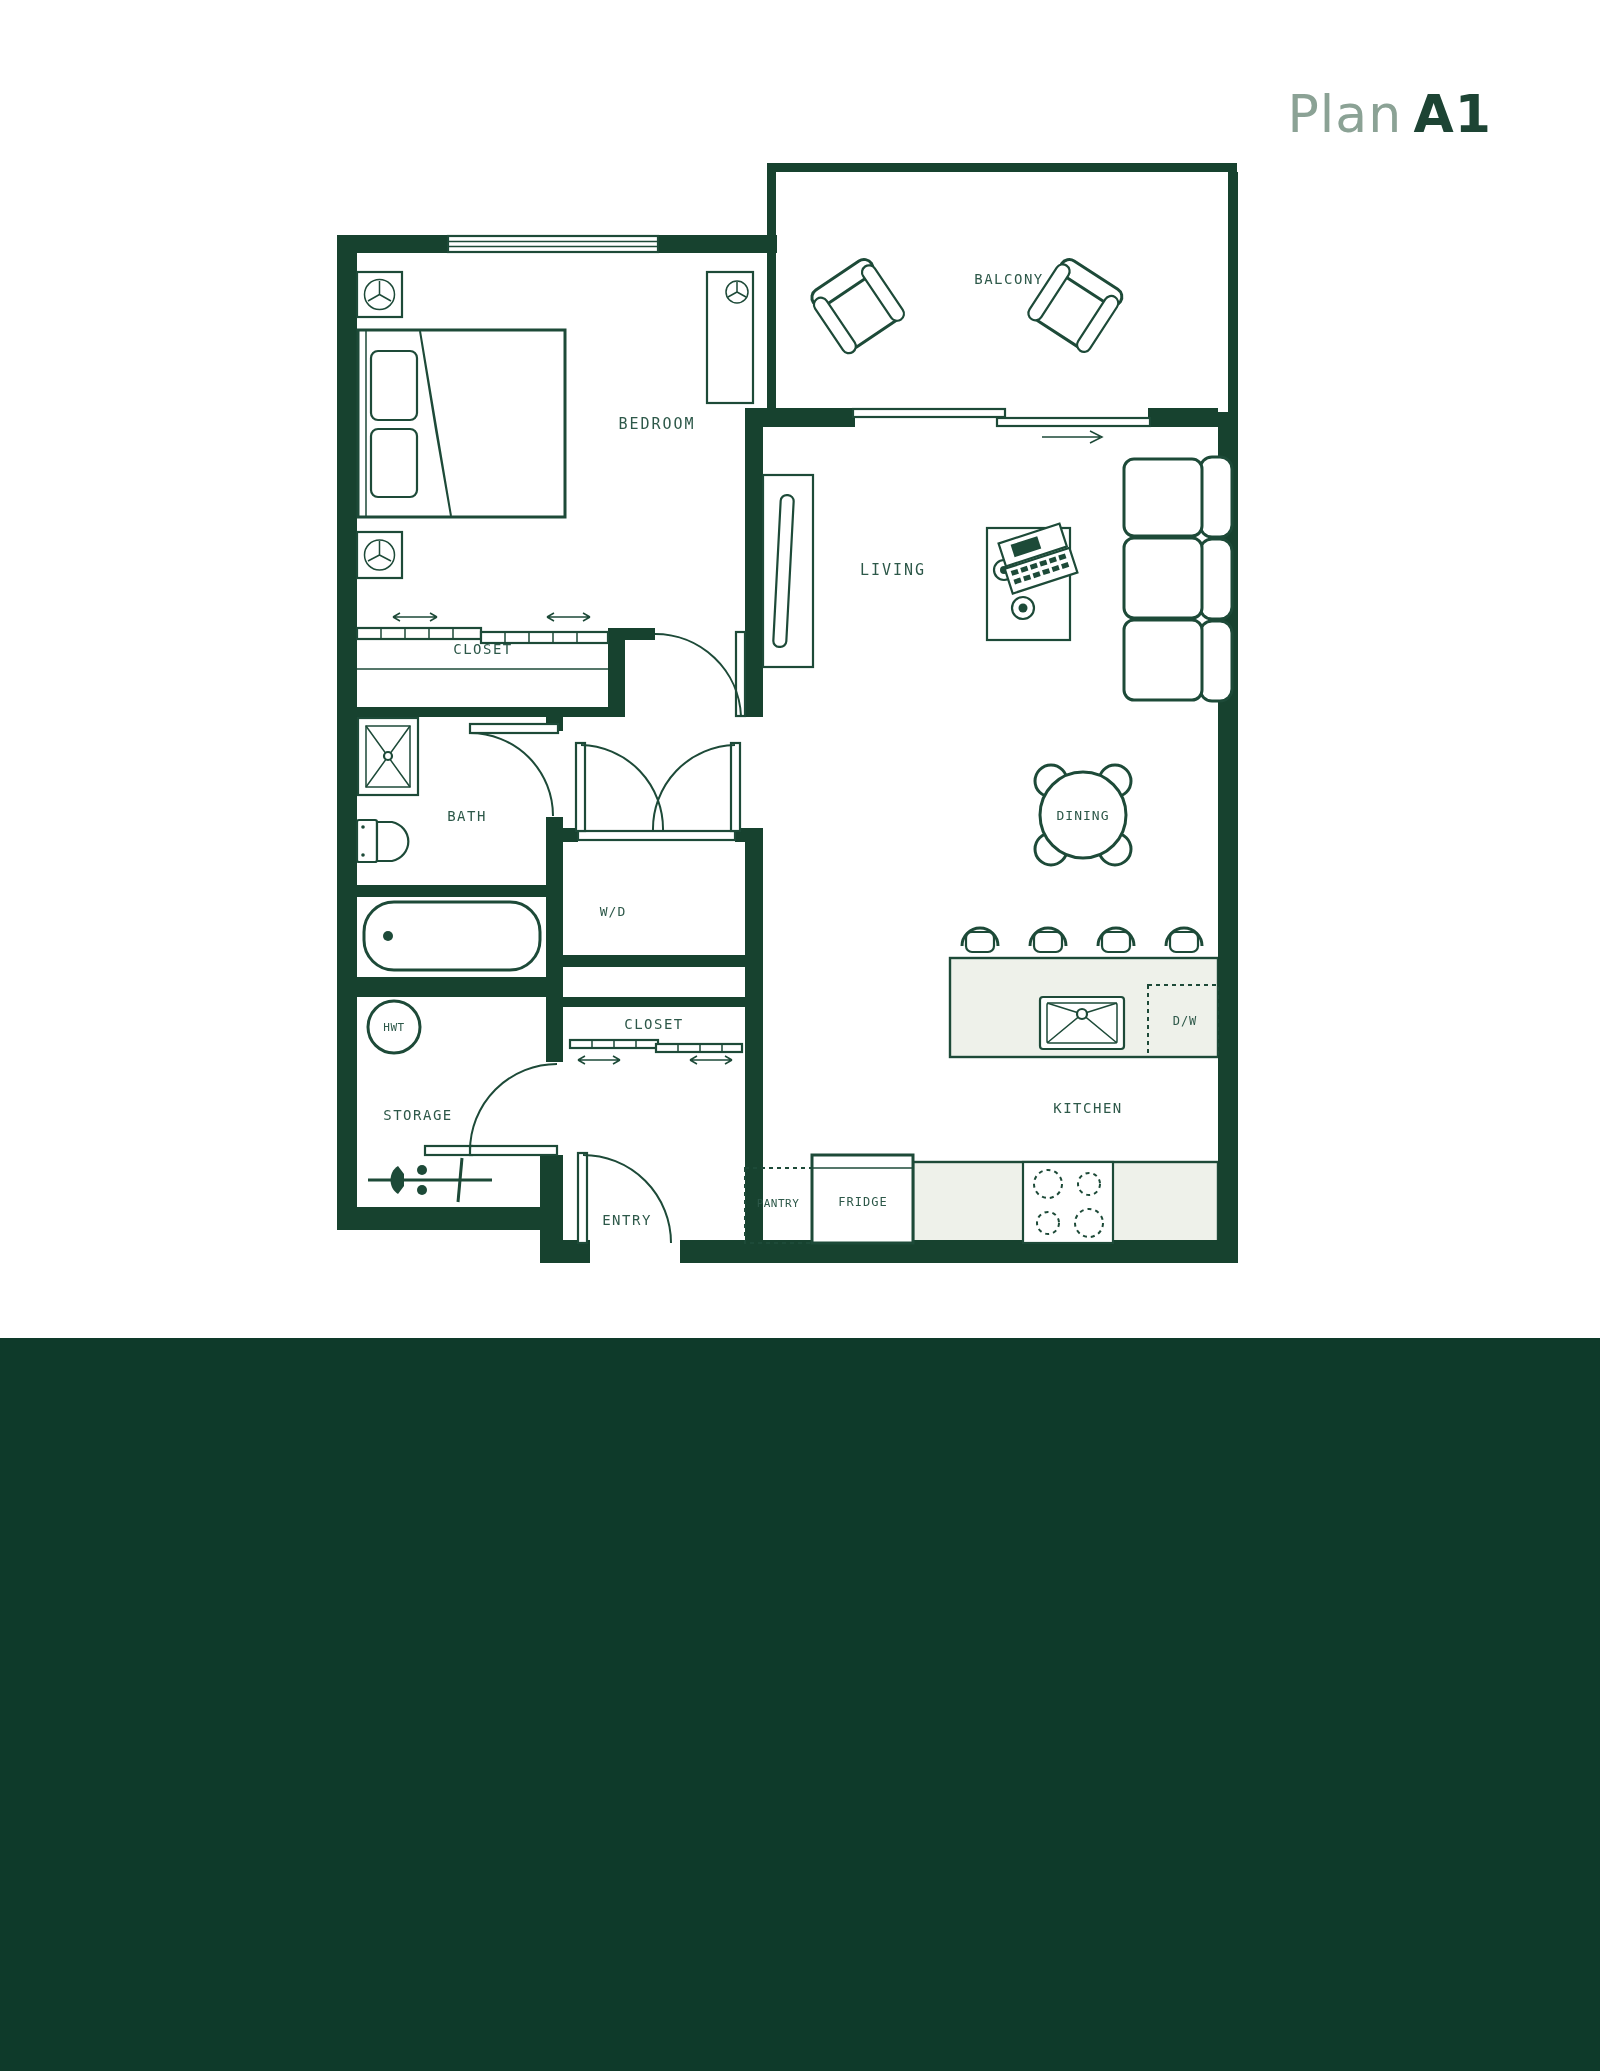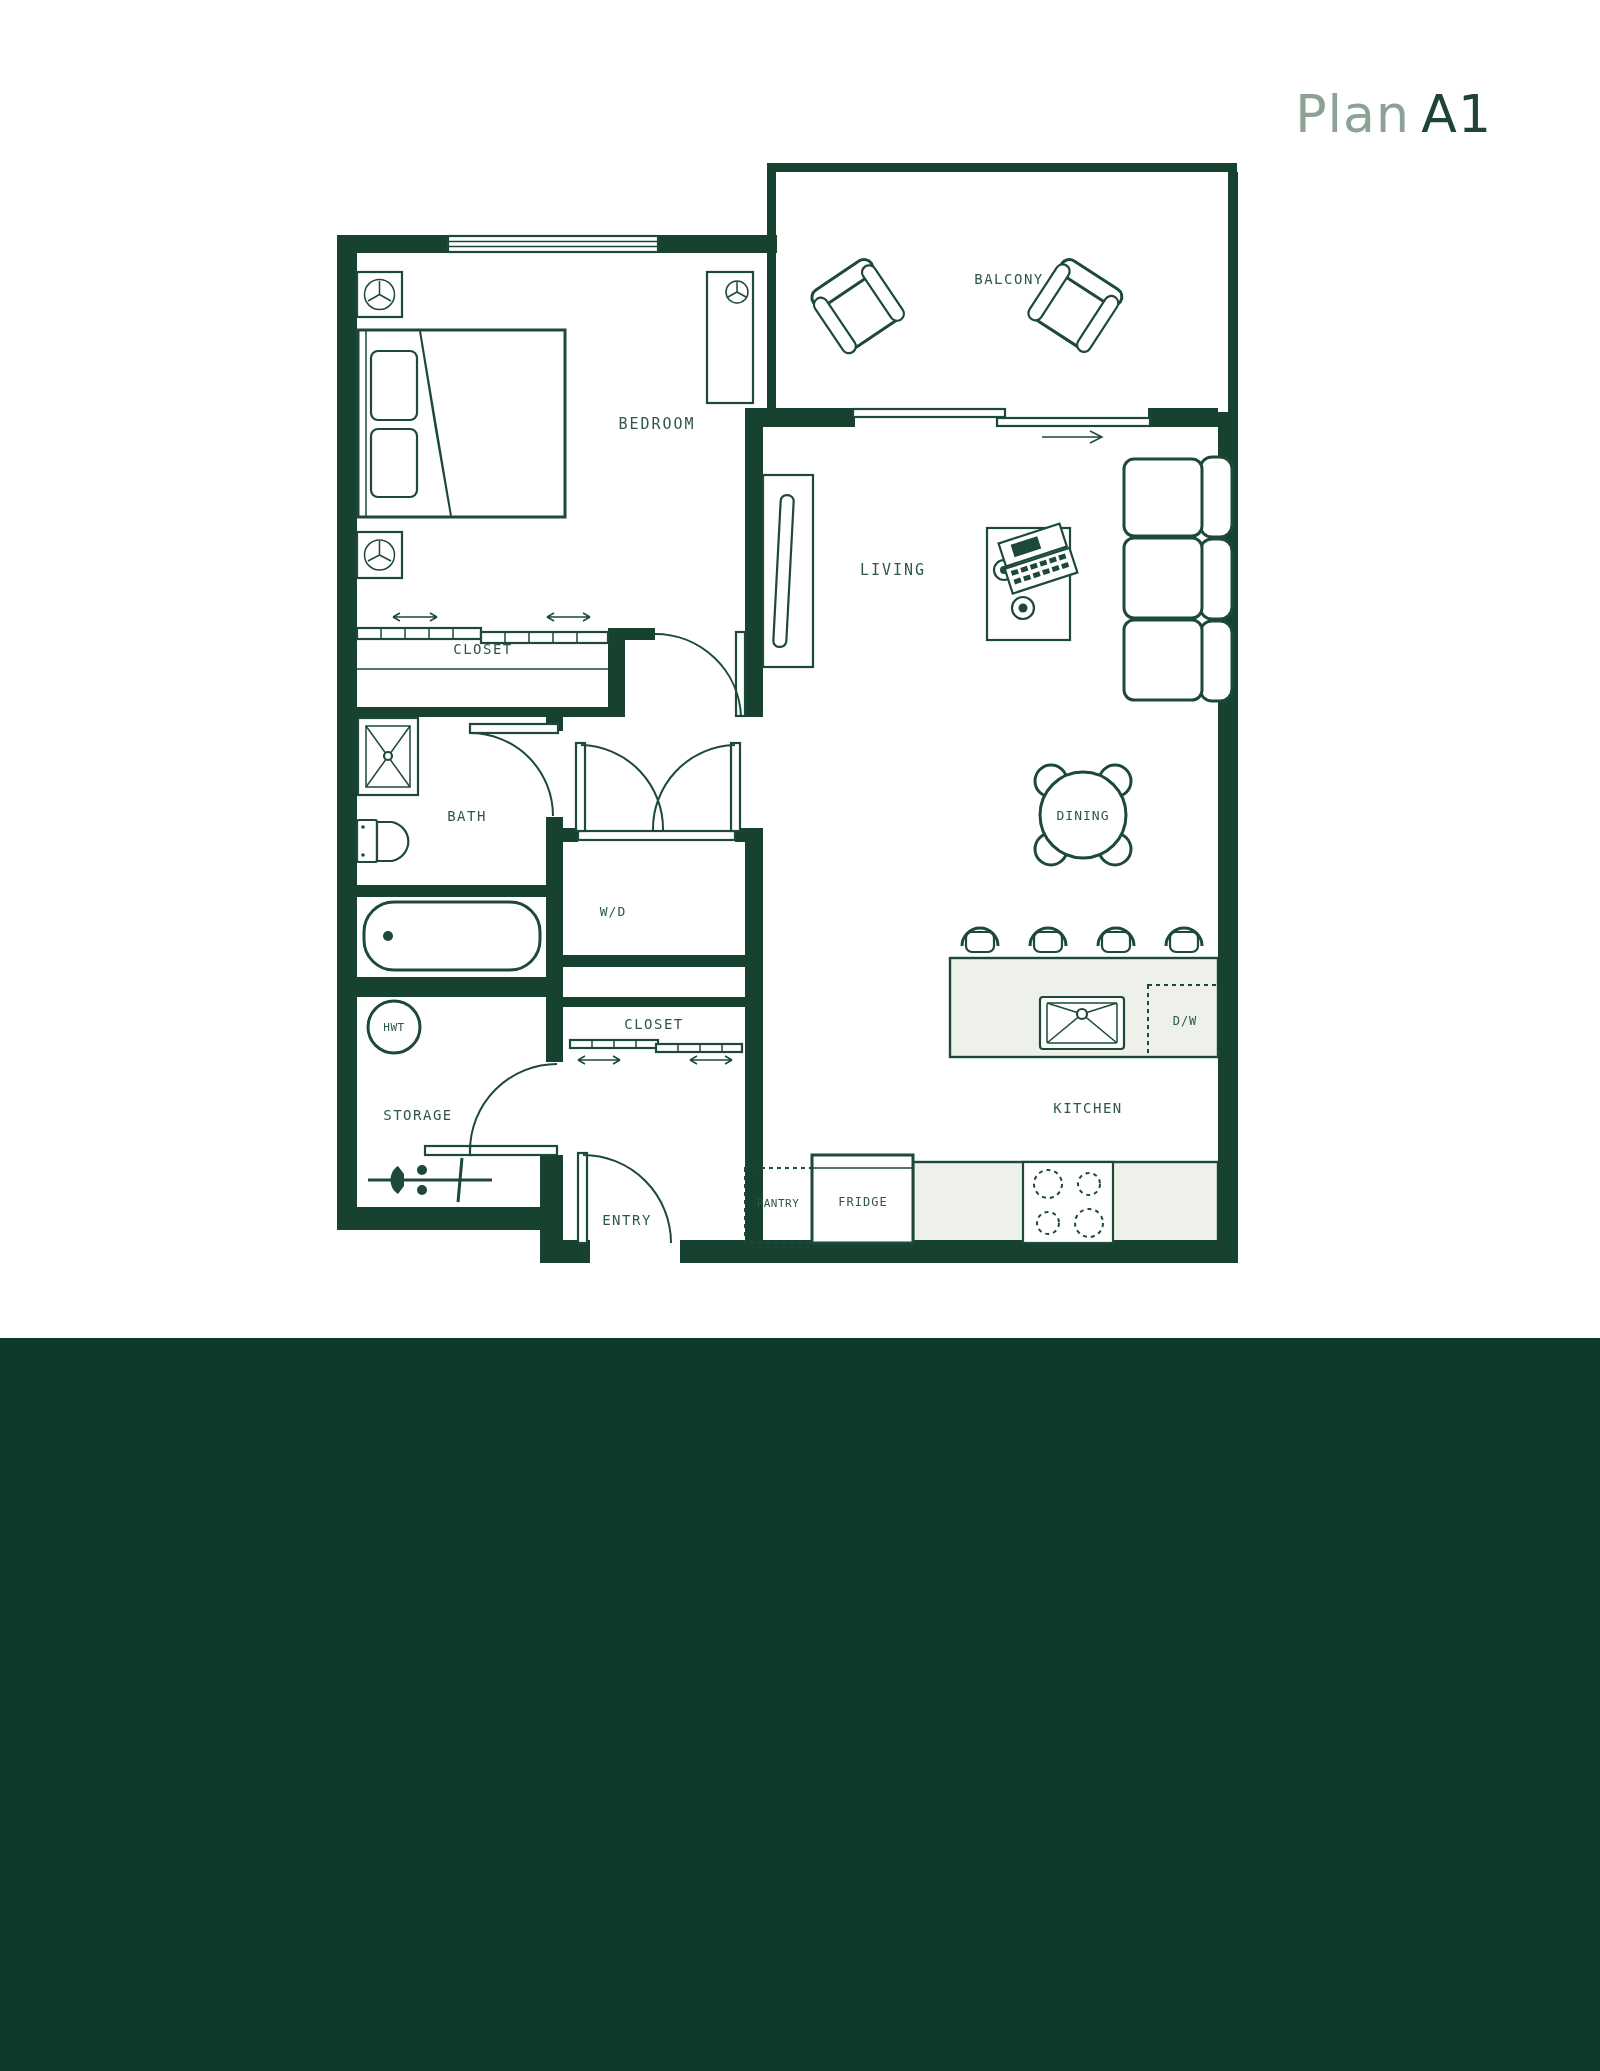--- a/index.html
+++ b/index.html
@@ -6,21 +6,21 @@
     --wall:#17422f; --line:#1d4a38; --label:#2d5849; --counter:#eef1ea;
     --panelBg:#0e3a2a; --cream:#ecf3da; --sage:#7e9a8a; --sageTop:#8ba295;
     --highlight:#c3dc92; --levelLine:#d6e5c8; --levelText:#c9dbc4; --footerText:#c9dcce;
   }
   html,body{margin:0;padding:0;}
   body{font-family:"DejaVu Sans",sans-serif;background:#fff;}
   .sheet{position:relative;width:1600px;height:2071px;background:#ffffff;overflow:hidden;}
 
   .top-title{position:absolute;top:84px;right:108px;font-size:52px;letter-spacing:1px;white-space:nowrap;}
   .top-title .pfx{color:var(--sageTop);margin-right:.22em;}
-  .top-title .code{color:#1d4434;font-weight:400;}
+  .top-title .code{color:#1d4434;font-weight:700;}
 
   svg text{font-family:"DejaVu Sans Mono",monospace;fill:var(--label);}
   .wall{fill:var(--wall);}
   .ln{stroke:var(--line);fill:none;stroke-width:3;}
   .lnf{stroke:var(--line);fill:#fff;stroke-width:3;}
   .lnf2{stroke:var(--line);fill:#fff;stroke-width:2.2;}
   .thin{stroke:var(--line);fill:none;stroke-width:1.5;}
   .arc{stroke:var(--line);fill:none;stroke-width:2;}
   .dash{stroke:var(--line);fill:none;stroke-width:2;stroke-dasharray:4 4;}
   .cnt{fill:var(--counter);stroke:var(--line);stroke-width:2.4;}

